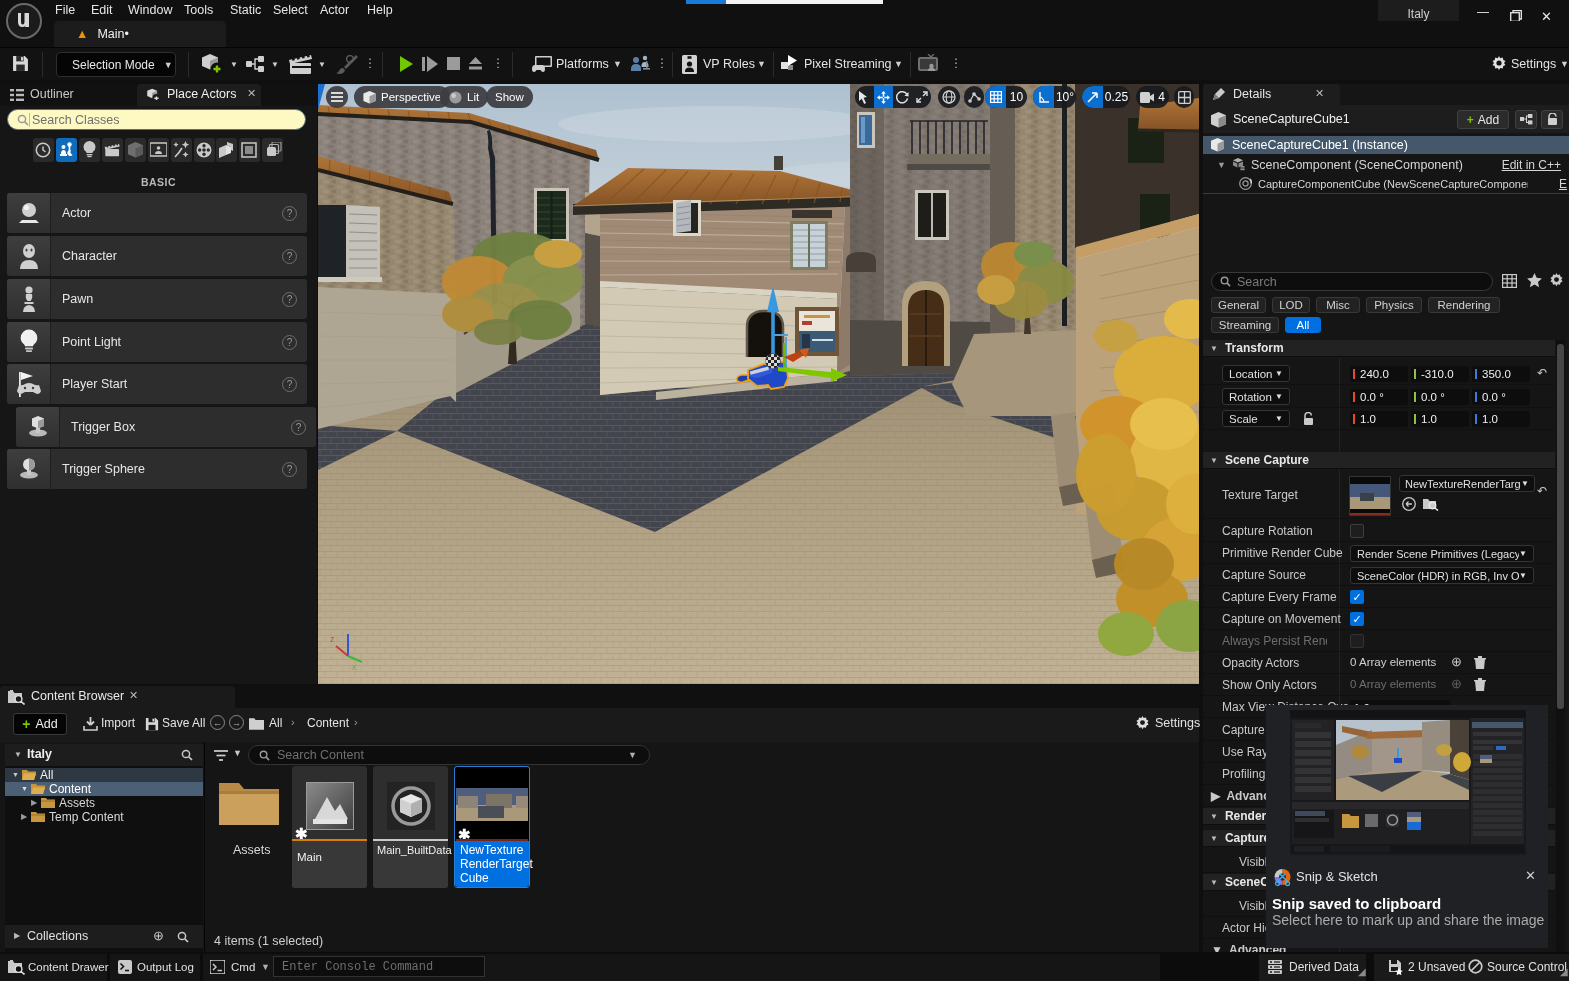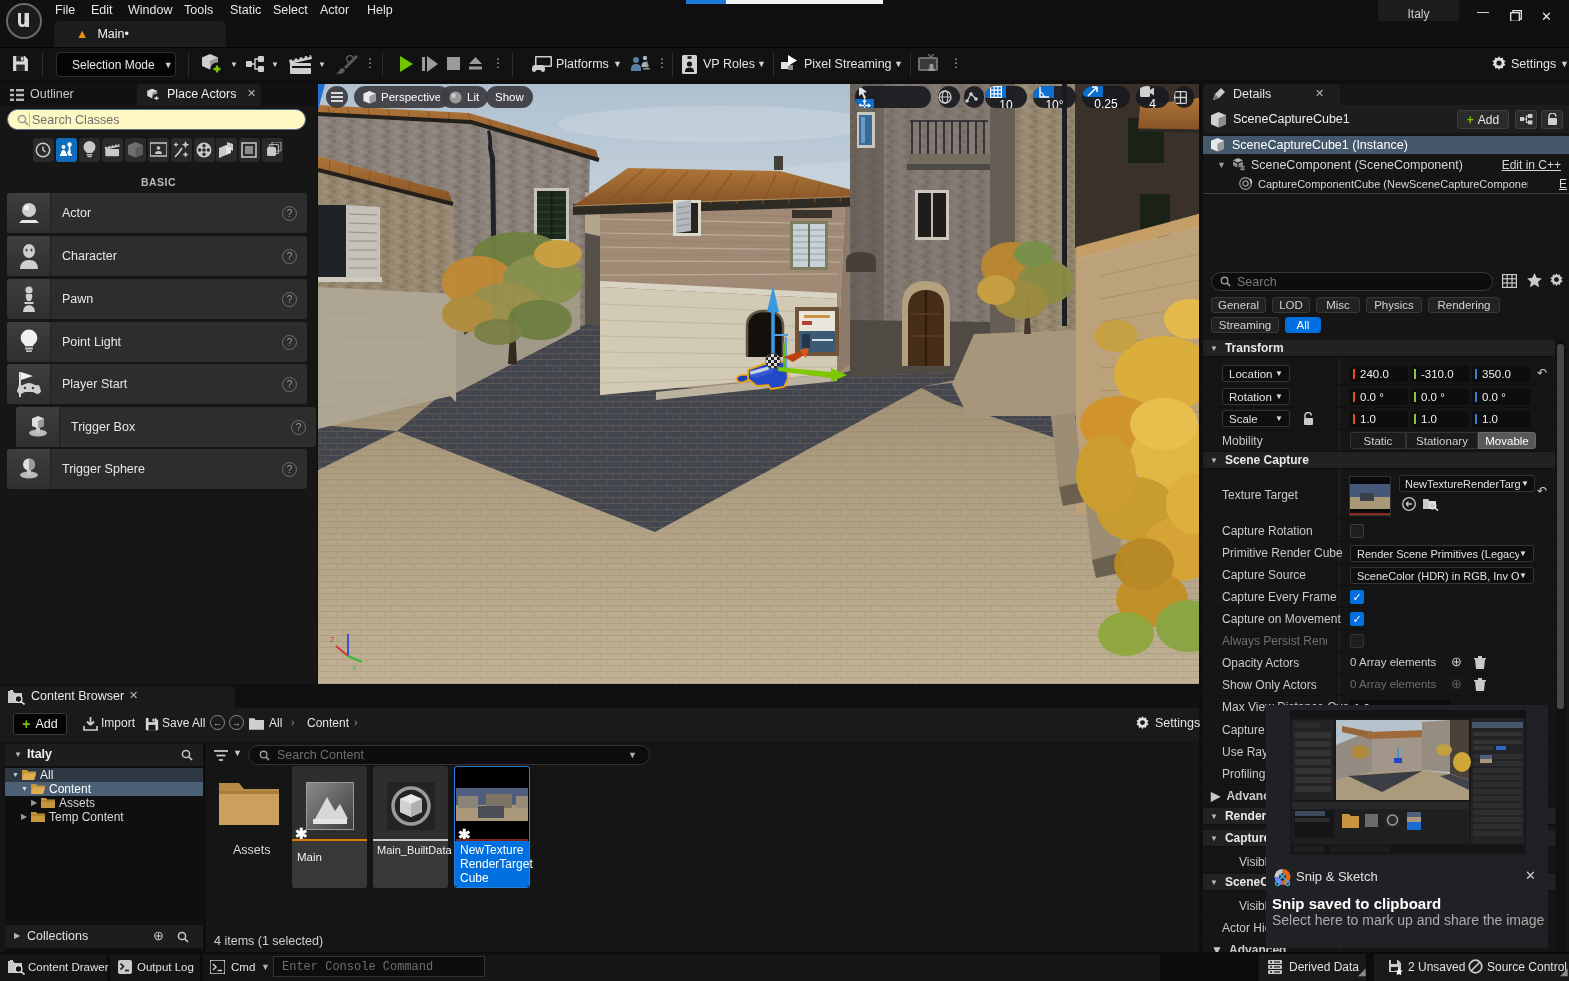--- a/index.html
+++ b/index.html
@@ -34,21 +34,21 @@
 .caticon { position:absolute; top:54px; width:21px; height:24px; background:#2a2a2a; border-radius:3px; }
 #basiclbl { position:absolute; left:0; top:92px; width:317px; text-align:center; font-size:10.5px; font-weight:bold; color:#b9b9b9; letter-spacing:0.5px; }
 .pitem { position:absolute; left:7px; width:300px; height:40px; background:#2d2d2d; border-radius:3px; display:flex; align-items:center; }
 .pic { width:44px; height:40px; background:linear-gradient(180deg,#3e3e3e,#2f2f2f); border-right:1px solid #1f1f1f; border-radius:3px 0 0 3px; display:flex; align-items:center; justify-content:center; }
 .pname { margin-left:11px; font-size:12.5px; color:#e6e6e6; }
 .phelp { position:absolute; right:10px; width:15px; height:15px; border:1px solid #6f6f6f; border-radius:50%; color:#9a9a9a; font-size:10px; text-align:center; line-height:14px; }
 
 
 #viewport { position:absolute; left:318px; top:84px; width:881px; height:600px; background:#20242a; overflow:hidden; }
 .vpill { position:absolute; top:2px; height:22px; background:rgba(60,60,66,0.93); border-radius:11px; display:flex; align-items:center; color:#fff; font-size:11.5px; padding:8px 9px; gap:5px; white-space:nowrap; }
-.vgrp { position:absolute; top:2px; height:22px; background:rgba(24,26,30,0.92); border-radius:11px; display:flex; color:#fff; font-size:12px; overflow:hidden;flex-direction:column; }
+.vgrp { position:absolute; top:2px; height:22px; background:rgba(24,26,30,0.92); border-radius:11px; display:flex; align-items:center; color:#fff; font-size:12px; overflow:hidden; }
 
 
 #details { position:absolute; left:1203px; top:84px; width:366px; height:868px; background:#151515; }
 .drow { position:absolute; left:0; width:352px; height:18px; border-bottom:1px solid #101010; display:flex; align-items:center; }
 .dlabel { padding-left:19px; color:#c9c9c9; font-size:12px; }
 .dsec { position:absolute; left:0; width:352px; height:17px; background:#222222; border-bottom:1px solid #0e0e0e; display:flex; align-items:center; gap:7px; padding-left:7px; font-weight:bold; font-size:12px; color:#e8e8e8; }
 .nfield { height:16px; background:#0d0d0d; border-radius:2px; display:flex; align-items:center; color:#f0f0f0; font-size:11.5px; position:absolute; }
 .nbar { width:2px; height:10px; margin:0 5px 0 3px; }
 .chip { height:16px; background:#222222; border:1px solid #383838; border-radius:3px; display:flex; align-items:center; justify-content:center; color:#d2d2d2; font-size:11.5px; position:absolute; }
 
@@ -958,26 +958,20 @@
     <div class="drow" style="top:324px;height:22px;">
       <div class="abs" style="left:19px;top:2px;width:68px;height:17px;background:#0e0e0e;border:1px solid #343434;border-radius:3px;display:flex;align-items:center;justify-content:space-between;padding:0 6px;font-size:11.5px;color:#e0e0e0;">Scale<span style="font-size:8px;">▼</span></div>
       <svg class="abs" style="left:99px;top:4px;" width="13" height="14" viewBox="0 0 13 14">
           <path d="M3 6 V4 a3.2 3.2 0 0 1 6.4 -0.5" fill="none" stroke="#c9c9c9" stroke-width="1.5"></path>
           <rect x="2" y="6" width="9" height="7" rx="1" fill="#c9c9c9"></rect>
         </svg>
       <div class="nfield" style="left:147px;top:3px;width:58px;"><div class="nbar" style="background:#e54b2c;"></div>1.0</div>
       <div class="nfield" style="left:208px;top:3px;width:58px;"><div class="nbar" style="background:#8bc24a;"></div>1.0</div>
       <div class="nfield" style="left:269px;top:3px;width:58px;"><div class="nbar" style="background:#3a7bd5;"></div>1.0</div>
     </div>
-    <div class="drow" style="top:346px;height:22px;">
-      <span class="dlabel">Mobility</span>
-      <div class="abs" style="left:147px;top:2px;width:56px;height:17px;background:#1b1b1b;border:1px solid #333;border-radius:3px 0 0 3px;display:flex;align-items:center;justify-content:center;font-size:11.5px;color:#d0d0d0;">Static</div>
-      <div class="abs" style="left:203px;top:2px;width:72px;height:17px;background:#1b1b1b;border:1px solid #333;display:flex;align-items:center;justify-content:center;font-size:11.5px;color:#d0d0d0;">Stationary</div>
-      <div class="abs" style="left:275px;top:2px;width:58px;height:17px;background:#585858;border:1px solid #6a6a6a;border-radius:0 3px 3px 0;display:flex;align-items:center;justify-content:center;font-size:11.5px;color:#fff;">Movable</div>
-    </div>
     <div class="dsec" style="top:368px;"><span style="font-size:8px;color:#b9b9b9;">▼</span>Scene Capture</div>
     <div class="drow" style="top:388px;height:47px;">
       <span class="dlabel">Texture Target</span>
       <div class="abs" style="left:146px;top:4px;width:42px;height:40px;background:#0a0a0a;border:1px solid #333;">
         <div class="abs" style="left:0;top:7px;width:40px;height:13px;background:#46587a;"></div>
         <div class="abs" style="left:0;top:20px;width:40px;height:12px;background:#a89878;"></div>
         <div class="abs" style="left:10px;top:16px;width:14px;height:8px;background:#3a4048;"></div>
         <div class="abs" style="left:0;top:36px;width:40px;height:2px;background:#8a2a1a;"></div>
       </div>
       <div class="abs" style="left:196px;top:3px;width:136px;height:17px;background:#0e0e0e;border:1px solid #343434;border-radius:3px;display:flex;align-items:center;justify-content:space-between;padding:0 5px;font-size:11px;color:#e0e0e0;">

